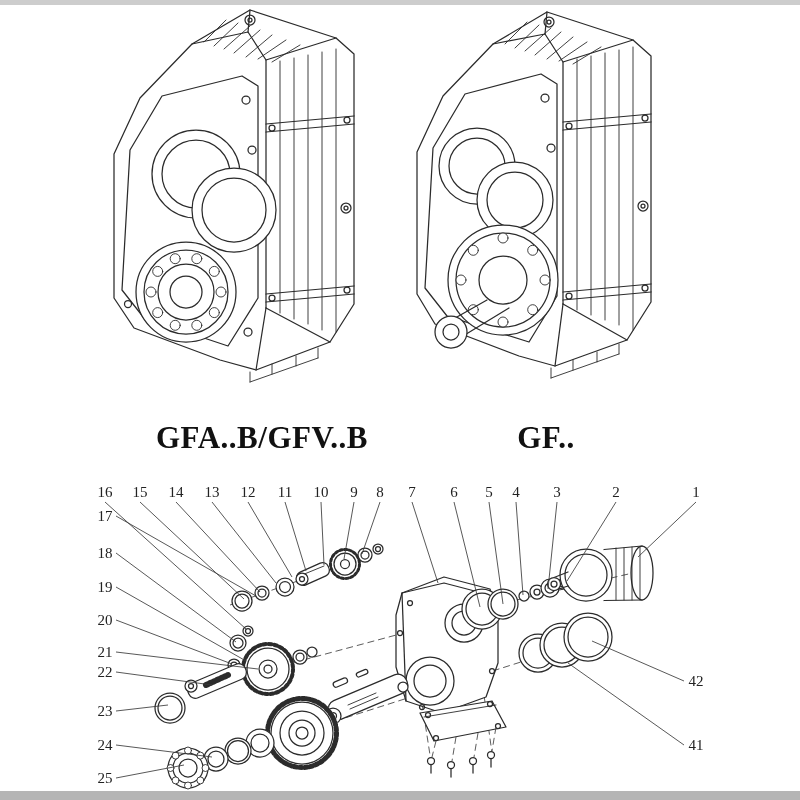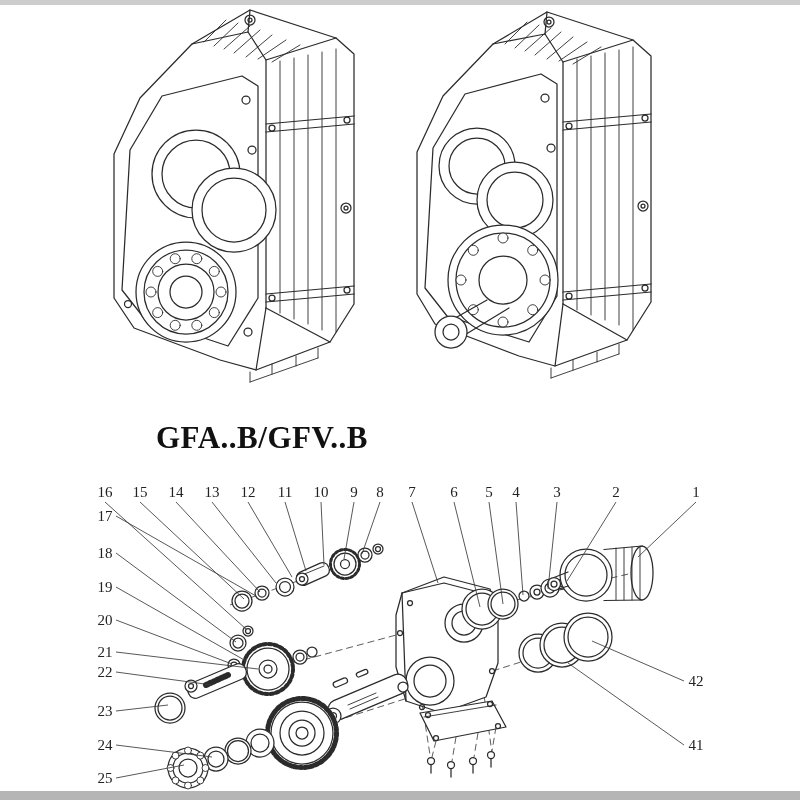--- a/index.html
+++ b/index.html
@@ -180,20 +180,21 @@
     <g class="lw thin">
       <path d="M146,366 L146,376"></path>
         <path d="M168,358 L168,368"></path>
       <path d="M192,350 L192,360"></path>
         <path d="M214,342 L214,352"></path>
       <path d="M146,376 L214,352"></path>
     </g>
   </svg>
 
   <div class="model-label" id="label-gfab">GFA..B/GFV..B</div>
+  <div class="model-label" id="label-gf">GF..</div>
 
   <svg class="fig" style="left:90px;top:465px" width="640" height="335" viewBox="0 0 640 335">
 
     <g class="axis">
       <path d="M140,140 L295,85"></path>
       <path d="M150,212 L336,162"></path>
       <path d="M90,306 L352,210"></path>
       <path d="M214,266 L500,175"></path>
       <path d="M392,143 L560,104"></path>
       <path d="M332,238 L340,290"></path>

